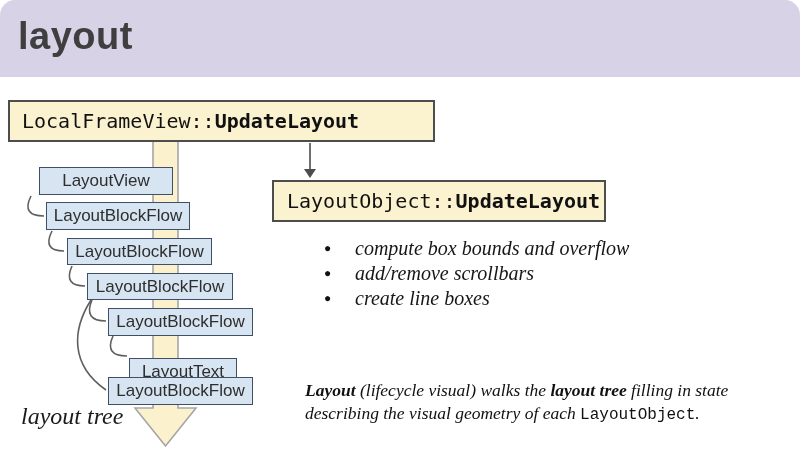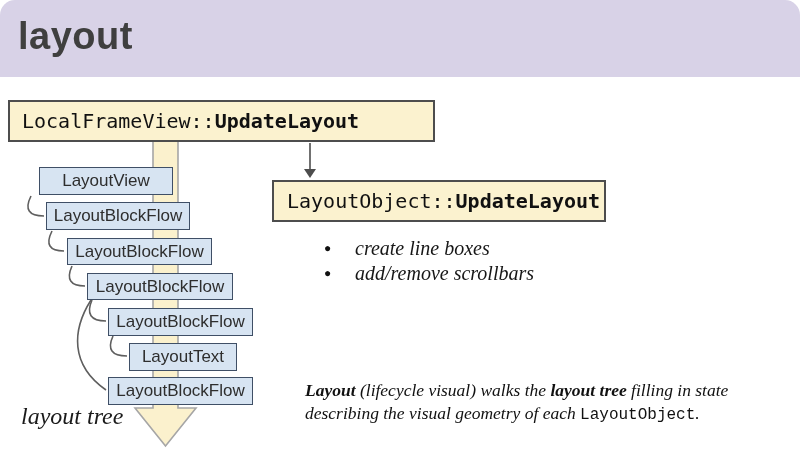--- a/index.html
+++ b/index.html
@@ -101,25 +101,26 @@
 
   <div class="ybox" id="frame-box"><span>LocalFrameView::</span><span class="b">UpdateLayout</span></div>
 
   <div class="ybox" id="object-box"><span>LayoutObject::</span><span class="b">UpdateLayout</span></div>
 
   <div class="node" style="left:39px;top:167px;width:134px;height:28px;">LayoutView</div>
   <div class="node" style="left:46px;top:202px;width:144px;height:28px;">LayoutBlockFlow</div>
   <div class="node" style="left:67px;top:238px;width:145px;height:27px;">LayoutBlockFlow</div>
   <div class="node" style="left:87px;top:273px;width:146px;height:27px;">LayoutBlockFlow</div>
   <div class="node" style="left:108px;top:308px;width:145px;height:28px;">LayoutBlockFlow</div>
-  <div class="node" style="left:129px;top:343px;width:108px;height:28px;">LayoutText</div>
+  <div class="node" style="left:129px;top:358px;width:108px;height:28px;">LayoutText</div>
   <div class="node" style="left:108px;top:377px;width:145px;height:28px;">LayoutBlockFlow</div>
 
   <div class="tree-caption">layout tree</div>
 
   <ul class="bullets">
+    <li>compute box bounds and overflow</li>
+    <li>add/remove scrollbars</li>
     <li>create line boxes</li>
-    <li>add/remove scrollbars</li>
   </ul>
 
   <p class="footnote"><span class="bold">Layout</span><span> (lifecycle visual) walks the </span><span class="bold">layout tree</span><span> filling in state</span><br><span>describing the visual geometry of each </span><span class="code">LayoutObject</span><span>.</span></p>
 
 </div>
 
 </body></html>

